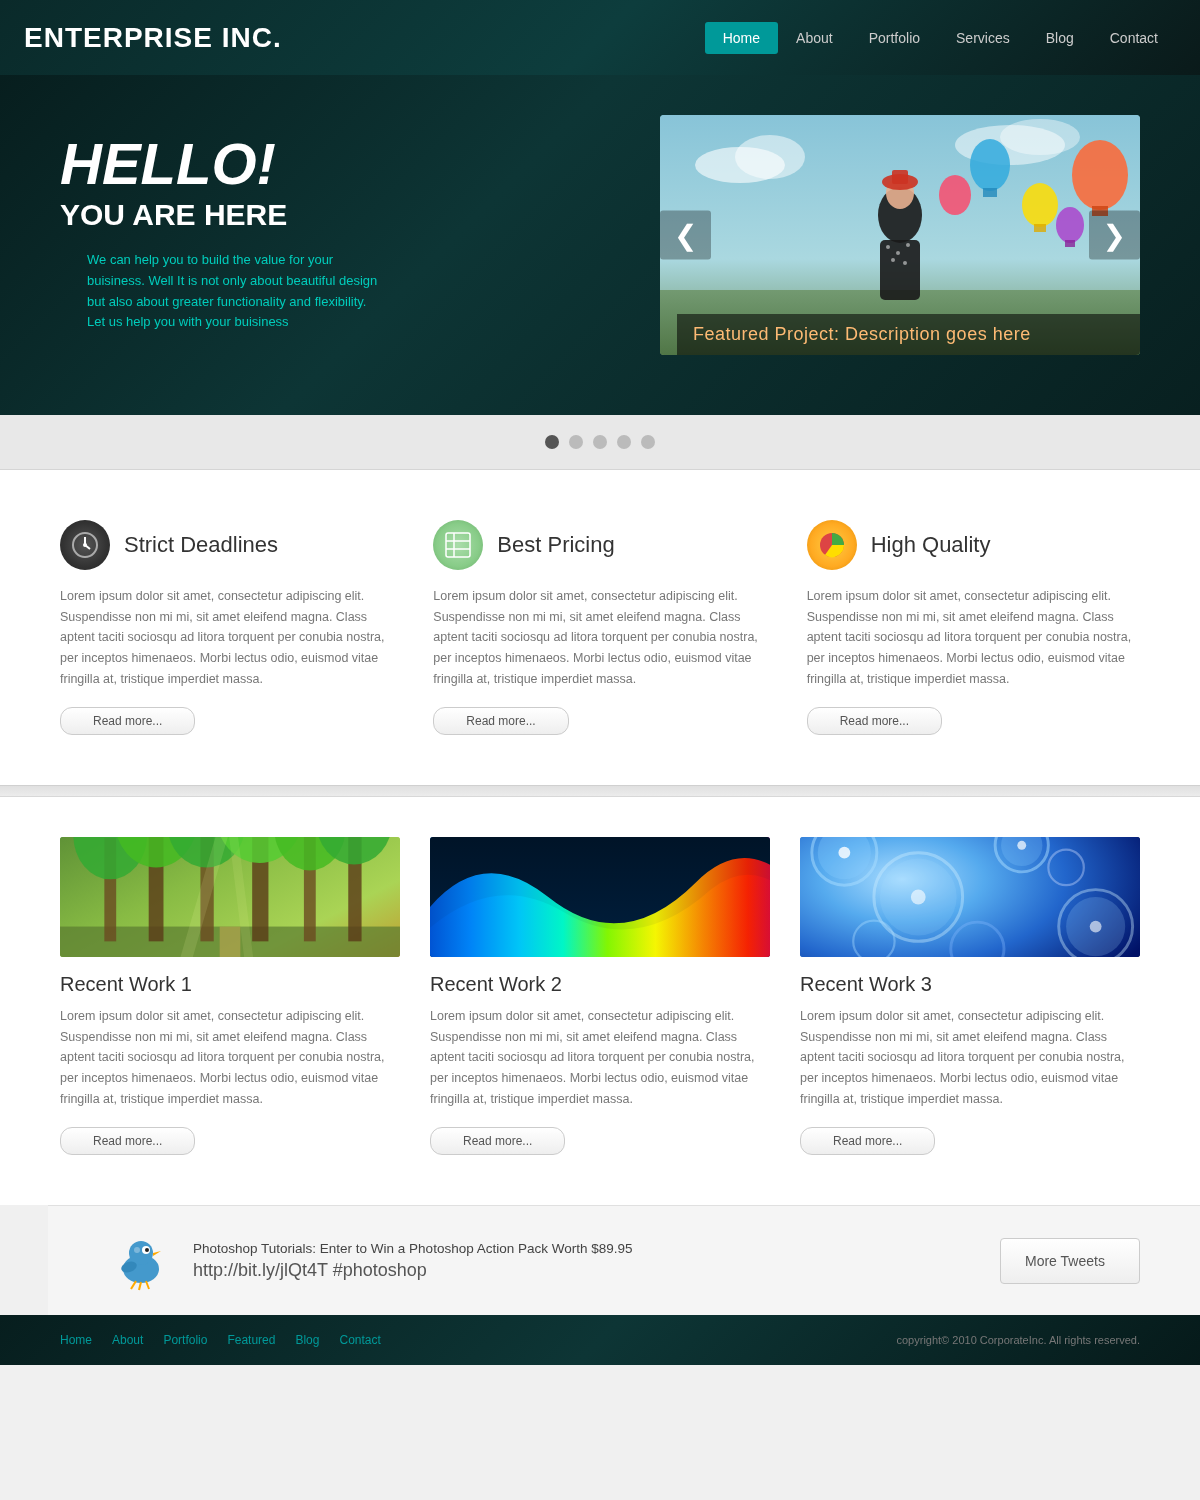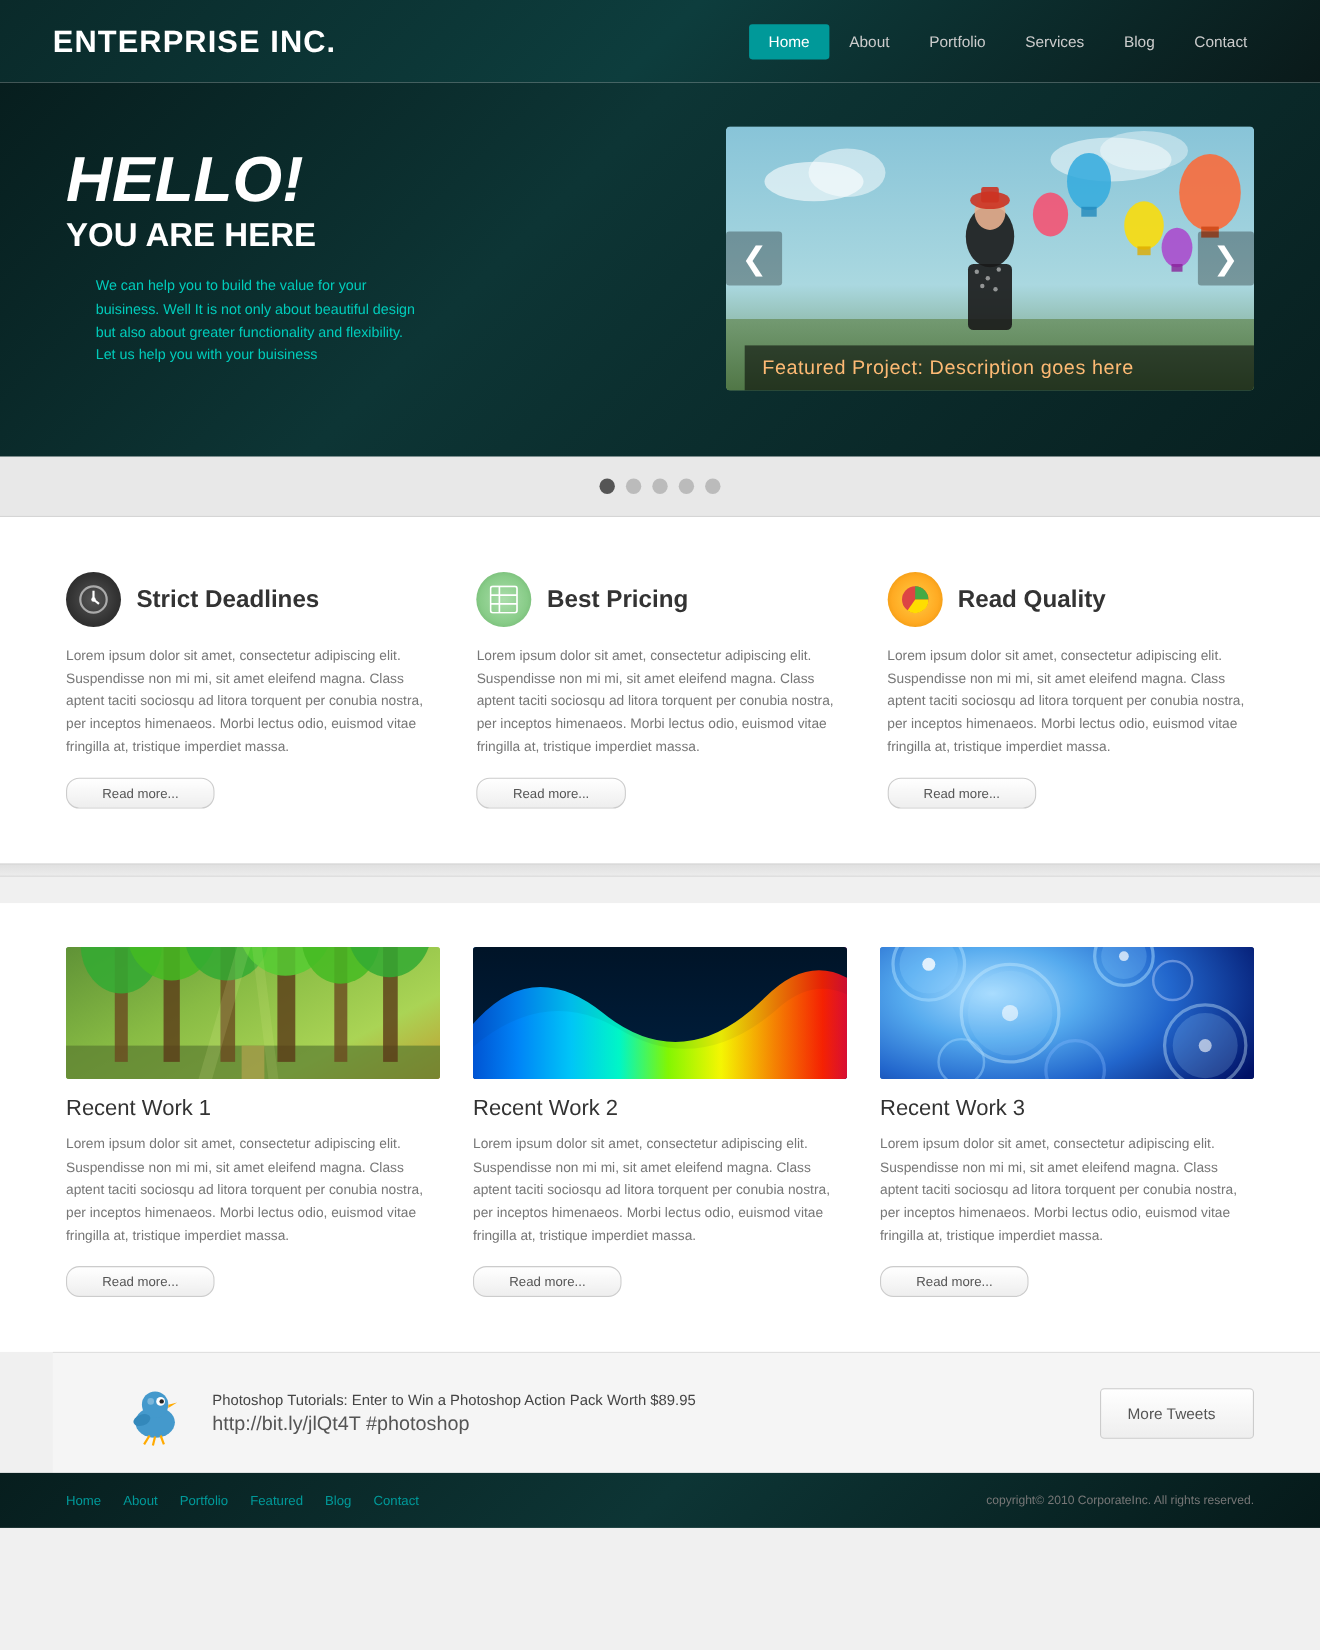--- a/index.html
+++ b/index.html
@@ -1,21 +1,21 @@
 <!DOCTYPE html>
 <html><head>
   <meta charset="utf-8">
   <style>
     * { margin: 0; padding: 0; box-sizing: border-box; }
     body { font-family: Arial, sans-serif; background: #f0f0f0; width: 1200px; margin: 0 auto; }
 
     
     .header {
       background: linear-gradient(135deg, #0a2a2a 0%, #0d3d3d 50%, #0a1a1a 100%);
-      padding: 0 48px;
+      padding: 0 24px;
       display: flex;
       align-items: center;
       justify-content: space-between;
       height: 75px;
     }
     .logo {
       color: white;
       font-size: 28px;
       font-weight: 900;
       letter-spacing: 1px;
@@ -160,21 +160,21 @@
       justify-content: center;
       font-size: 22px;
       flex-shrink: 0;
     }
     .icon-clock { background: radial-gradient(circle, #555 0%, #333 60%, #222 100%); color: white; }
     .icon-table { background: radial-gradient(circle, #aaddaa 0%, #88cc88 60%, #66aa66 100%); color: white; }
     .icon-pie { background: radial-gradient(circle, #ffcc44 0%, #ffaa22 60%, #dd8800 100%); color: white; }
     .feature-title {
       font-size: 22px;
       color: #333;
-      font-weight: bold;
+      font-weight: normal;
     }
     .feature-text {
       font-size: 12.5px;
       color: #777;
       line-height: 1.65;
       margin-bottom: 18px;
     }
     .read-more-btn {
       border: 1px solid #ccc;
       background: linear-gradient(180deg, #fff 0%, #eee 100%);
@@ -192,21 +192,20 @@
       border-top: 1px solid #d0d0d0;
       border-bottom: 1px solid #d8d8d8;
     }
 
     
     .recent-work-section {
       background: white;
       padding: 40px 60px 50px;
       display: flex;
       gap: 30px;
-      margin-top: 24px;
     }
     .work-item {
       flex: 1;
     }
     .work-thumbnail {
       width: 100%;
       height: 120px;
       border-radius: 3px;
       margin-bottom: 16px;
       overflow: hidden;
@@ -423,21 +422,21 @@
 
   <div class="feature">
     <div class="feature-header">
       <div class="feature-icon icon-pie">
         <svg width="28" height="28" viewBox="0 0 28 28">
           <circle cx="14" cy="14" r="12" fill="#dd4444"></circle>
           <path d="M14 14 L14 2 A12 12 0 0 1 26 14 Z" fill="#44aa44"></path>
           <path d="M14 14 L26 14 A12 12 0 0 1 7 24 Z" fill="#ffdd00"></path>
         </svg>
       </div>
-      <h3 class="feature-title">Read Quality</h3>
+      <h3 class="feature-title">High Quality</h3>
     </div>
     <p class="feature-text">Lorem ipsum dolor sit amet, consectetur adipiscing elit. Suspendisse non mi mi, sit amet eleifend magna. Class aptent taciti sociosqu ad litora torquent per conubia nostra, per inceptos himenaeos. Morbi lectus odio, euismod vitae fringilla at, tristique imperdiet massa.</p>
     <button class="read-more-btn">Read more...</button>
   </div>
 </section>
 
 <div class="section-divider"></div>
 
 <section class="recent-work-section">
 

